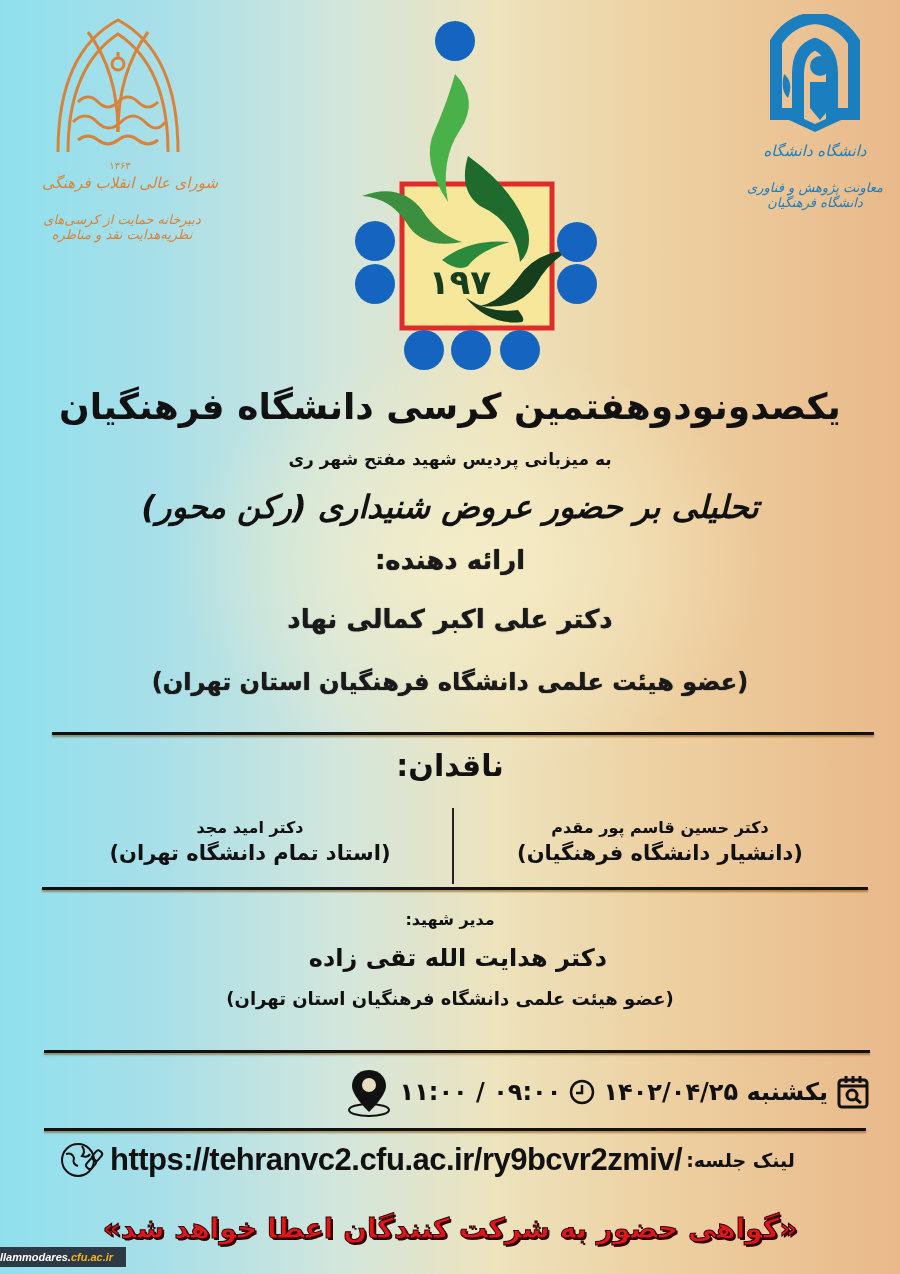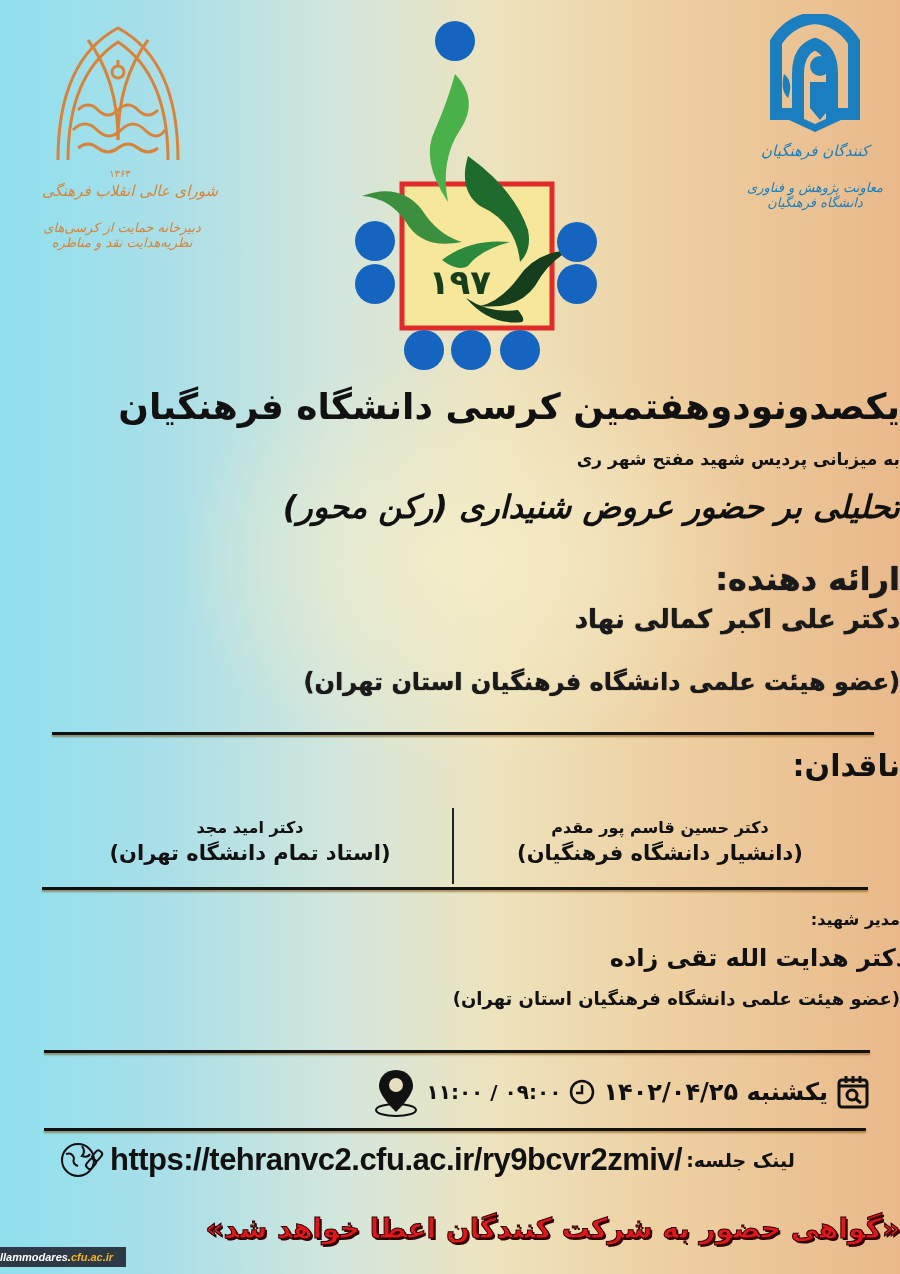--- a/index.html
+++ b/index.html
@@ -6,62 +6,62 @@
     html, body { width: 900px; height: 1274px; overflow: hidden; }
     body {
       position: relative;
       font-family: "DejaVu Sans", sans-serif;
       background:
         radial-gradient(ellipse 420px 300px at 470px 560px, rgba(246,238,200,0.85), rgba(246,238,200,0) 70%),
         linear-gradient(90deg, #8fe0ee 0%, #a9dfe8 18%, #d3e6dc 38%, #ede3bd 55%, #edcfa0 75%, #e9b98a 100%);
       color: #111;
     }
     .abs { position: absolute; }
-    .center-text { position: absolute; left: 0; width: 900px; direction: rtl; }
+    .center-text { position: absolute; left: 0; width: 900px; text-align: center; direction: rtl; }
 
     
-    .tl-logo { left: 30px; top: 20px; width: 180px; height: 220px; }
+    .tl-logo { left: 30px; top: 12px; width: 180px; height: 220px; }
     .tl-logo .seal { position: absolute; left: 18px; top: 0; }
     .tl-logo .year { position: absolute; left: 0; width: 180px; top: 148px; text-align: center; color: #d9833a; font-size: 10px; font-family: "DejaVu Serif", serif; }
     .tl-logo .line1 { position: absolute; left: 0; width: 200px; top: 162px; text-align: center; color: #d9833a; font-size: 15px; font-style: italic; direction: rtl; font-family: "DejaVu Serif", serif; }
     .tl-logo .line2 { position: absolute; left: -18px; width: 220px; top: 200px; text-align: center; color: #d9833a; font-size: 13px; font-style: italic; direction: rtl; font-family: "DejaVu Serif", serif; }
 
     
     .tr-logo { left: 740px; top: 14px; width: 160px; height: 190px; }
     .tr-logo .emblem { position: absolute; left: 30px; top: 0; }
     .tr-logo .line1 { position: absolute; left: 0; width: 150px; top: 128px; text-align: center; color: #1b7fbf; font-size: 15px; font-style: italic; direction: rtl; font-family: "DejaVu Serif", serif; }
     .tr-logo .line2 { position: absolute; left: -10px; width: 170px; top: 166px; text-align: center; color: #1b7fbf; font-size: 13px; font-style: italic; direction: rtl; font-family: "DejaVu Serif", serif; }
 
     
     .center-logo { left: 350px; top: 10px; width: 250px; height: 360px; text-align: right; }
 
     .title { top: 386px; font-size: 36px; font-weight: bold; font-family: "DejaVu Sans", sans-serif; letter-spacing: -1px; }
     .host { top: 449px; font-size: 17px; font-weight: bold; }
     .topic { top: 488px; font-size: 32px; font-weight: bold; font-style: italic; letter-spacing: -1px; }
-    .presenter-label { top: 560px; font-size: 32px; font-weight: bold; }
+    .presenter-label { top: 545px; font-size: 26px; font-weight: bold; }
     .presenter-name { top: 604px; font-size: 26px; font-weight: bold; }
     .presenter-aff { top: 668px; font-size: 24px; font-weight: bold; }
     .cracked { color: #1a1a1a; text-shadow: 0 0 1px #000; }
 
     .rule { position: absolute; height: 3px; background: #111; box-shadow: 0 2px 2px rgba(120,70,0,0.55); }
 
     .critics-label { top: 748px; font-size: 30px; font-weight: bold; }
 
     .critic { position: absolute; direction: rtl; text-align: center; }
     .critic .name { font-size: 16px; font-weight: bold; }
     .critic .role { font-size: 21px; font-weight: bold; margin-top: 4px; }
     .critic-divider { position: absolute; left: 452px; top: 808px; width: 2px; height: 76px; background: #222; }
 
     .moderator-label { top: 910px; font-size: 16px; font-weight: bold; }
     .moderator-name { top: 944px; font-size: 24px; font-weight: bold; margin-left: 8px; }
     .moderator-aff { top: 988px; font-size: 18px; font-weight: bold; }
 
     .info-row { position: absolute; left: 40px; top: 1064px; width: 830px; height: 56px; display: flex; flex-direction: row-reverse; align-items: center; gap: 8px; direction: rtl; }
     .info-row .date { font-size: 24px; font-weight: bold; }
-    .info-row .time { font-size: 20px; font-weight: bold; }
+    .info-row .time { font-size: 24px; font-weight: bold; }
     .info-row .place { font-size: 15px; font-weight: bold; }
 
     .link-row { position: absolute; left: 58px; top: 1134px; width: 820px; height: 52px; display: flex; align-items: center; gap: 4px; }
     .link-row .url { font-size: 31px; font-weight: bold; font-family: "Liberation Sans", sans-serif; letter-spacing: -0.5px; }
     .link-row .label { font-size: 19px; font-weight: bold; direction: rtl; }
 
     .certificate { top: 1212px; font-size: 28px; font-weight: bold; color: #e0161a; -webkit-text-stroke: 1px #2a0000; text-shadow: 2px 2px 0 #300; letter-spacing: -1px; }
 
     .watermark { left: 0; top: 1247px; width: 126px; height: 20px; background: #2d3a45; color: #fff; font-size: 11px; font-weight: bold; font-style: italic; line-height: 20px; padding-left: 0; font-family: "Liberation Sans", sans-serif; }
     .watermark .dom { color: #f2b51d; }
@@ -91,21 +91,21 @@
 <div class="abs tr-logo">
   <svg class="emblem" width="90" height="120" viewBox="0 0 90 120">
     <g fill="#1b7fbf">
       <path d="M45 4 Q70 6 84 28 L84 100 L62 100 L62 60 Q62 36 45 30 Q28 36 28 60 L28 100 L6 100 L6 28 Q20 6 45 4 Z" fill="none" stroke="#1b7fbf" stroke-width="12"></path>
       <circle cx="50" cy="52" r="10"></circle>
       <path d="M14 60 Q24 68 18 84 Q10 76 14 60 Z"></path>
       <path d="M6 92 L45 110 L84 92 L84 100 L45 118 L6 100 Z"></path>
       <path d="M40 68 L60 68 L60 94 L50 106 L40 94 Z"></path>
     </g>
   </svg>
-  <div class="line1">کنندگان فرهنگیان</div>
+  <div class="line1">دانشگاه دانشگاه</div>
   <div class="line2">معاونت پژوهش و فناوری دانشگاه فرهنگیان</div>
 </div>
 
 <div class="abs center-logo">
   <svg width="250" height="360" viewBox="0 0 250 360">
     <circle cx="105" cy="31" r="20" fill="#1565c0"></circle>
     <rect x="52" y="174" width="150" height="144" fill="#f7e79a" stroke="#e02b2b" stroke-width="5"></rect>
     <path d="M105 64 Q130 90 110 120 Q90 150 98 192 Q70 150 85 120 Q98 90 105 64 Z" fill="#49b04a"></path>
     <path d="M12 186 Q50 172 72 200 Q88 225 112 232 Q72 240 56 212 Q40 188 12 186 Z" fill="#3b8f3e"></path>
     <path d="M118 146 Q165 180 178 220 Q182 240 170 252 Q166 212 130 196 Q108 180 118 146 Z" fill="#1f6b2e"></path>

